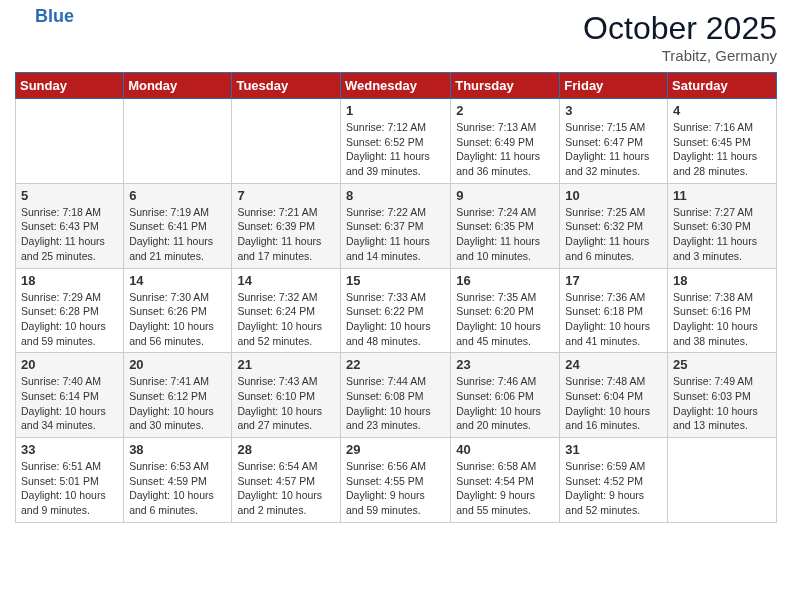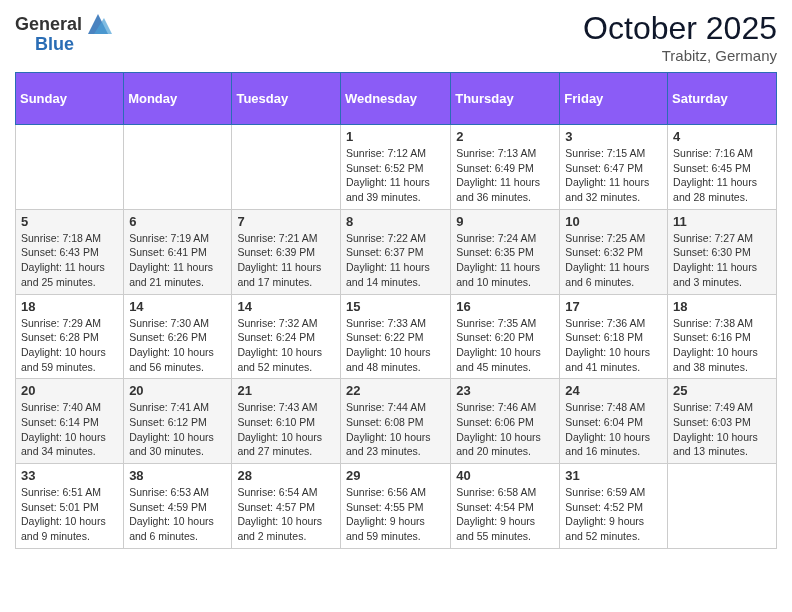--- a/index.html
+++ b/index.html
@@ -46,23 +46,23 @@
     .location-title {
       font-size: 15px;
       color: #555;
     }
     .calendar {
       width: 100%;
       border-collapse: collapse;
       border: 1px solid #ccc;
     }
     .calendar th {
-      background: #8b5cf6;
+      background: #b91c1c;
       color: #fff;
-      padding: 18px 4px;
+      padding: 5px 4px;
       font-size: 13px;
       font-weight: bold;
       text-align: left;
       border: 1px solid #2a6db5;
     }
     .calendar td {
       vertical-align: top;
       padding: 4px 5px;
       border: 1px solid #ccc;
       width: 113px;
@@ -88,27 +88,20 @@
     .empty-cell {
       background: #f9f9f9;
     }
   </style>
 </head>
 <body>
 
 <div class="header">
   <div class="logo">
     <div style="display:flex;flex-direction:column;align-items:flex-start;">
-      <div style="display:flex;align-items:center;">
-        <span class="logo-text-general">General</span>
-        <svg class="logo-icon" viewBox="0 0 28 28" xmlns="http://www.w3.org/2000/svg">
-          <polygon points="4,24 14,4 24,24" fill="#2a6db5" opacity="0.85"></polygon>
-          <polygon points="10,24 20,8 28,24" fill="#4a9fd5" opacity="0.7"></polygon>
-        </svg>
-      </div>
       <span class="logo-text-blue" style="margin-top:-4px;margin-left:20px;">Blue</span>
     </div>
   </div>
   <div class="title-block">
     <div class="month-title">October 2025</div>
     <div class="location-title">Trabitz, Germany</div>
   </div>
 </div>
 
 <table class="calendar">

